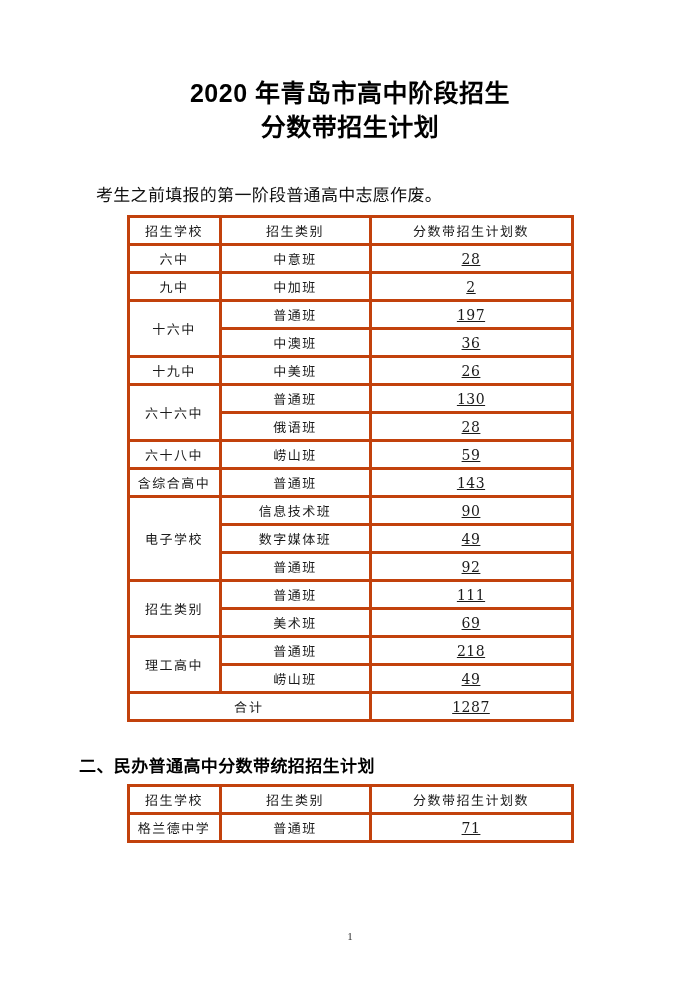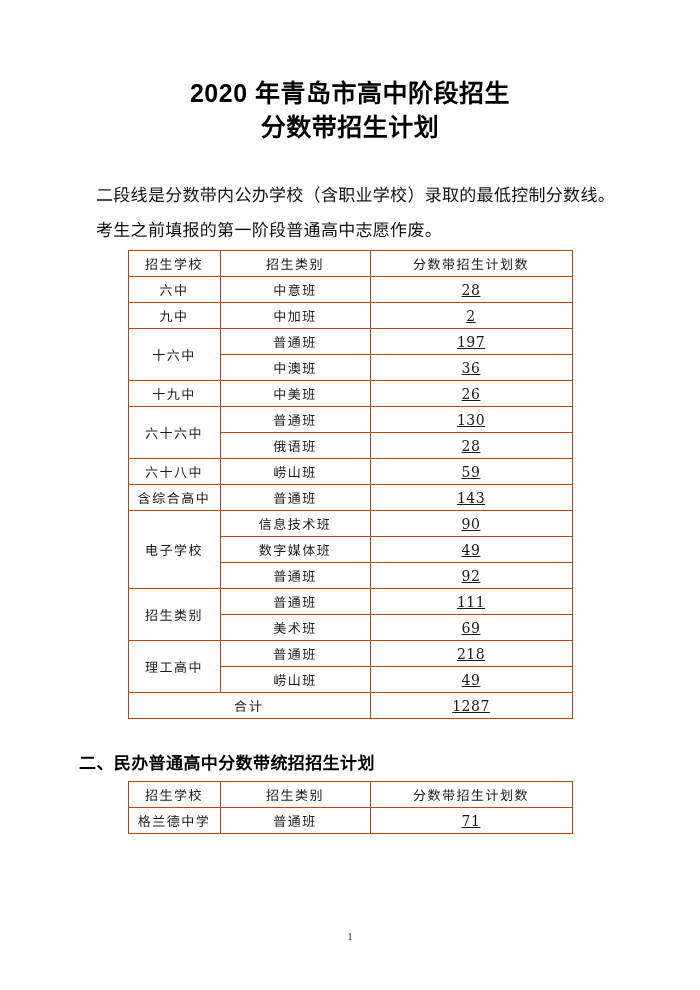--- a/index.html
+++ b/index.html
@@ -77,21 +77,21 @@
     table-layout: fixed;
     font-size: 13px;
     color: #1a1a1a;
   }
   table.plan-table col.c-school { width: 92px; }
   table.plan-table col.c-type   { width: 150px; }
   table.plan-table col.c-count  { width: 202px; }
 
   table.plan-table th,
   table.plan-table td {
-    border: 1px solid #c2410c;
+    border: 3px solid #c2410c;
     text-align: center;
     vertical-align: middle;
     height: 23px;
     padding: 1px 2px;
     font-weight: normal;
     letter-spacing: 1.5px;
     white-space: nowrap;
   }
   table.plan-table td.num {
     letter-spacing: 0.5px;
@@ -130,21 +130,20 @@
 <body>
 
 <div class="page">
 
   <h1 class="doc-title">
     <span class="title-line">2020 年青岛市高中阶段招生</span>
     <span class="title-line">分数带招生计划</span>
   </h1>
 
   <div class="intro">
-    <p>二段线是分数带内公办学校（含职业学校）录取的最低控制分数线。</p>
     <p>考生之前填报的第一阶段普通高中志愿作废。</p>
   </div>
 
 
   <table class="plan-table">
     <colgroup>
       <col class="c-school">
         <col class="c-type">
         <col class="c-count">
     </colgroup>

